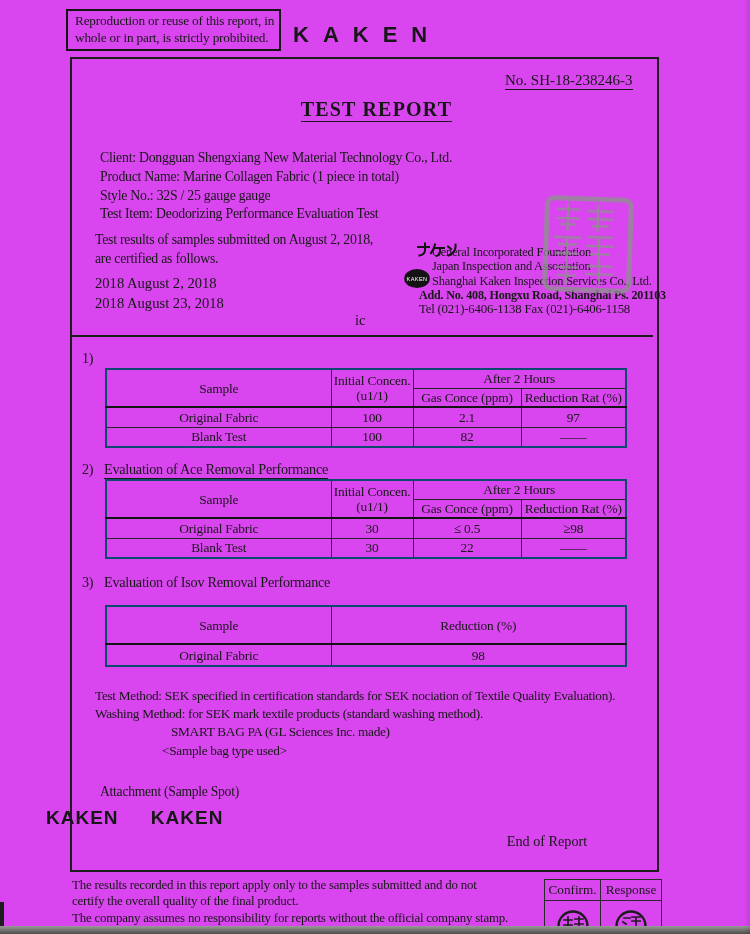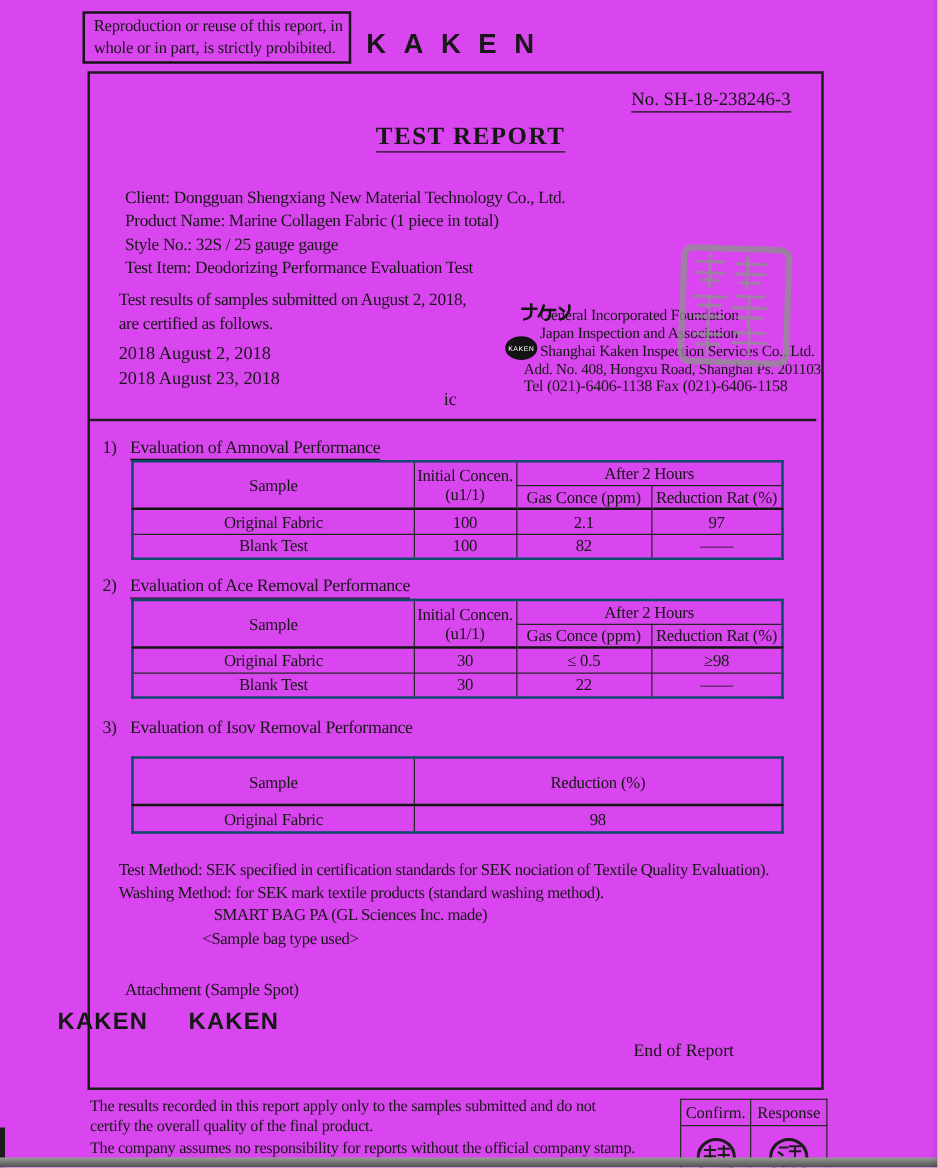--- a/index.html
+++ b/index.html
@@ -78,21 +78,21 @@
     <div>General Incorporated Foundation</div>
     <div>Japan Inspection and Association</div>
     <div>Shanghai Kaken Inspection Services Co., Ltd.</div>
   </div>
 
   <svg class="abs" style="left:403px;top:267px;" width="28" height="23" viewBox="0 0 28 23">
     <ellipse cx="14" cy="11.5" rx="12.8" ry="9.5" fill="#131313"></ellipse>
     <text x="14" y="13.6" text-anchor="middle" font-size="5.6" fill="#ffffff" font-family="Liberation Sans, DejaVu Sans, sans-serif" letter-spacing="0.4">KAKEN</text>
   </svg>
 
-  <div class="abs" style="left:419px;top:288px;font-size:12.1px;font-weight:400;letter-spacing:-0.2px;white-space:nowrap;">Add. No. 408, Hongxu Road, Shanghai Ps. 201103</div>
+  <div class="abs" style="left:419px;top:288px;font-size:12.1px;font-weight:700;letter-spacing:-0.2px;white-space:nowrap;">Add. No. 408, Hongxu Road, Shanghai Ps. 201103</div>
   <div class="abs" style="left:419px;top:302px;font-size:12.8px;letter-spacing:-0.2px;white-space:nowrap;">Tel (021)-6406-1138   Fax (021)-6406-1158</div>
 
   <svg class="abs seal" style="left:542px;top:195px;" width="92" height="99" viewBox="0 0 92 99">
     <g stroke="#8f8f8f" fill="none">
       <rect x="4" y="4" width="84" height="91" rx="7" stroke-width="5"></rect>
       <g stroke-width="2.4" stroke-linecap="square">
         <path d="M15 15 h21 M25 10 v25 M15 24 h21 M19 30 h13"></path>
         <path d="M55 10 v25 M46 16 h23 M46 24 h23 M50 31 h15"></path>
         <path d="M13 43 h25 M17 50 h17 M25 43 v23 M15 59 h21"></path>
         <path d="M47 42 h22 M57 42 v23 M45 51 h26 M49 59 h18"></path>
@@ -100,23 +100,20 @@
         <path d="M47 71 h23 M58 67 v22 M45 79 h26"></path>
       </g>
     </g>
   </svg>
 
   <div class="abs" style="left:355px;top:312px;font-size:14.6px;">ic</div>
 
   <div class="abs" style="left:72px;top:335px;width:581px;height:2px;background:#1c1c1c;"></div>
 
   <div class="abs doc-line" style="left:82px;top:350px;font-size:14.2px;">1)</div>
-  <div class="abs doc-line" style="left:104px;top:350px;font-size:14.2px;">
-    <span class="ul">Evaluation of Amnoval Performance</span>
-  </div>
 
   <table class="perf" style="left:105px;top:368px;width:520px;">
     <colgroup>
         <col style="width:225px">
         <col style="width:82px">
         <col style="width:108px">
         <col style="width:105px">
       </colgroup>
     <tbody>
         <tr style="height:19px;">

